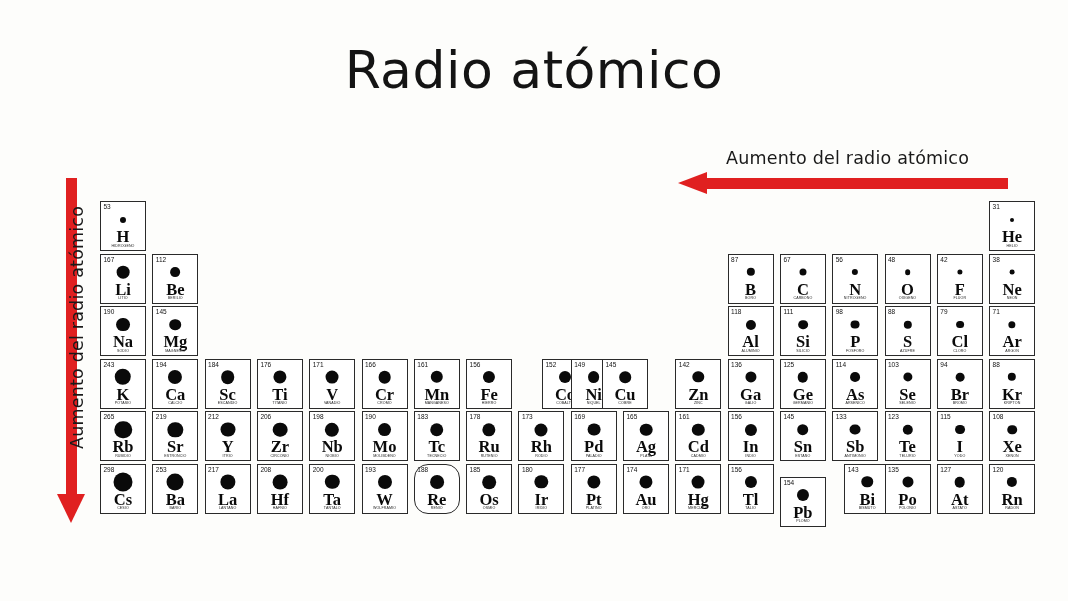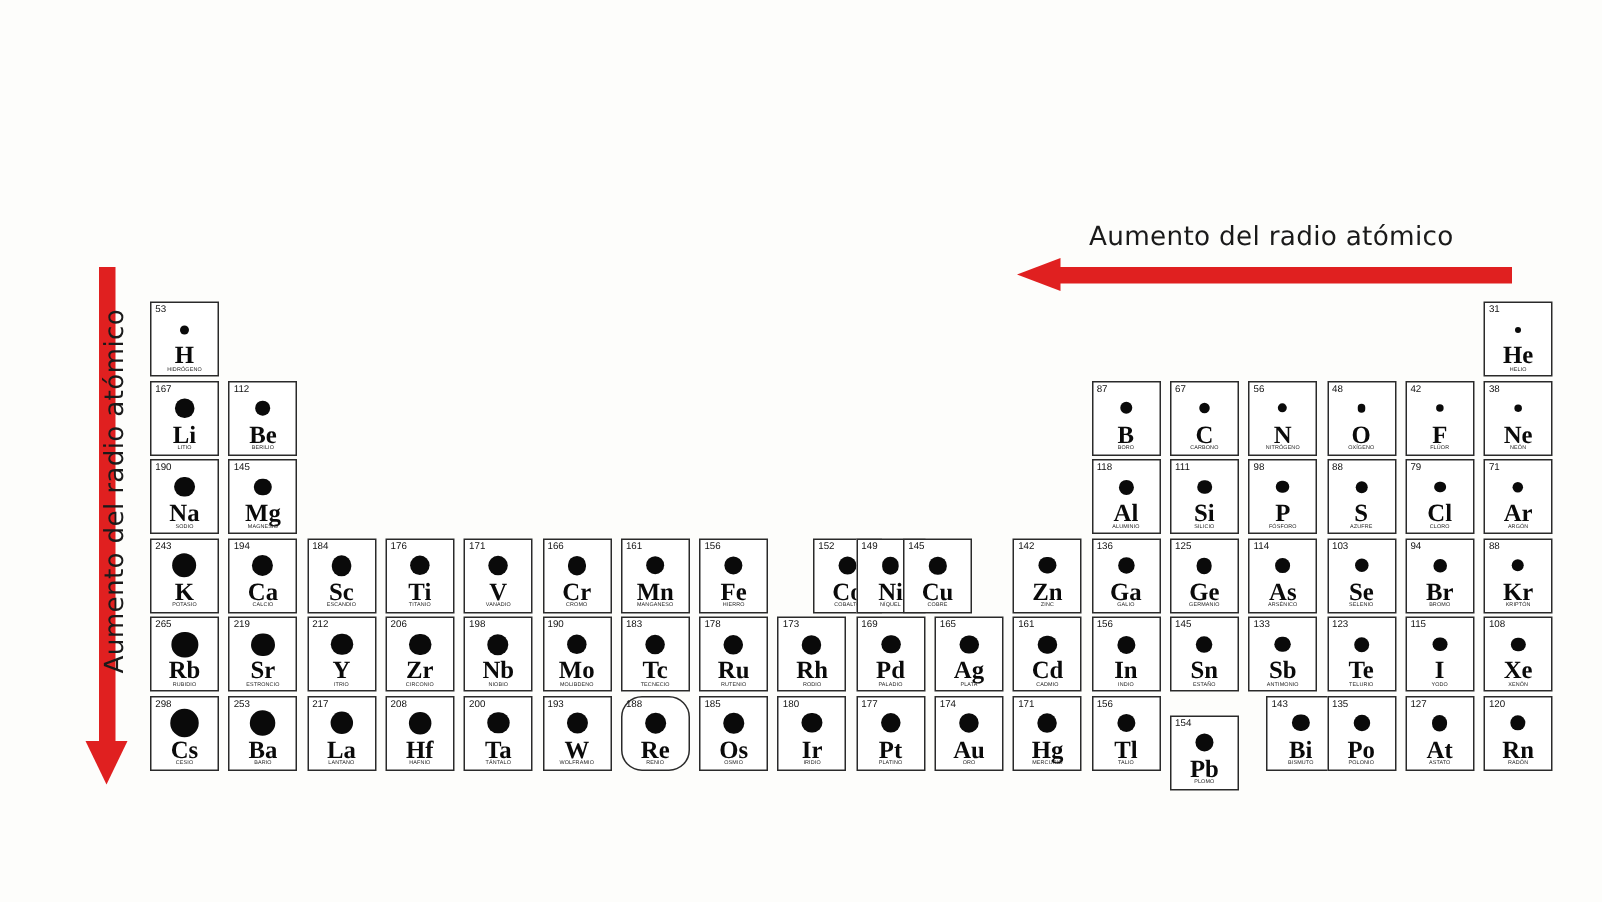--- a/index.html
+++ b/index.html
@@ -193,20 +193,21 @@
     line-height: 5px;
     white-space: nowrap;
     overflow: hidden;
   }
 </style>
 </head>
 <body>
 
 <div id="page-root">
 
+  <div class="page-title">Radio atómico</div>
 
   <div class="top-arrow-group">
     <div class="top-arrow-label">Aumento del radio atómico</div>
     <div class="top-arrow-shaft"></div>
     <div class="top-arrow-head"></div>
   </div>
 
   <div class="left-arrow-group">
     <div class="left-arrow-shaft"></div>
     <div class="left-arrow-head"></div>

